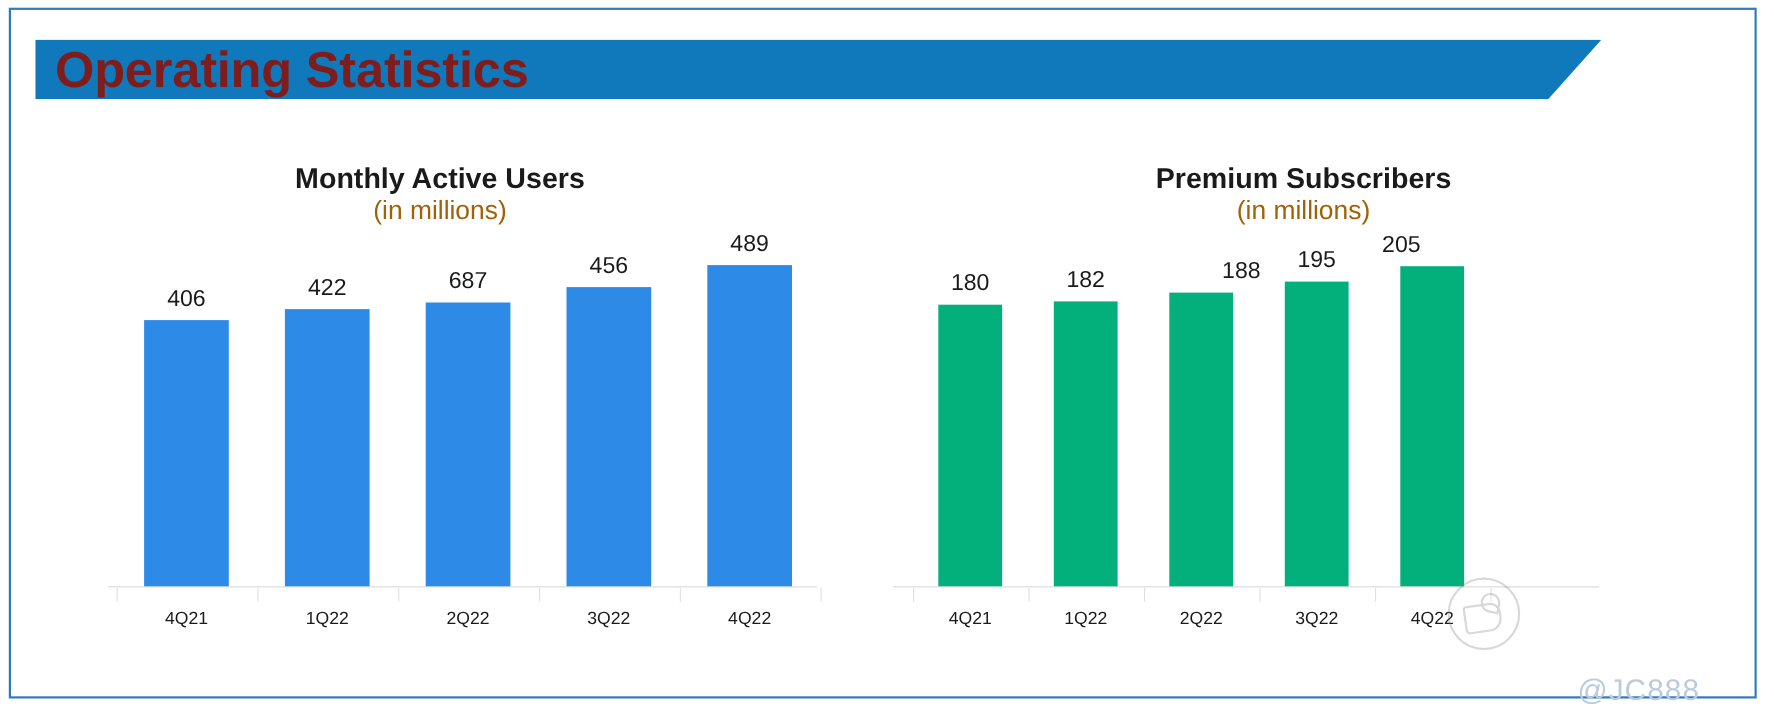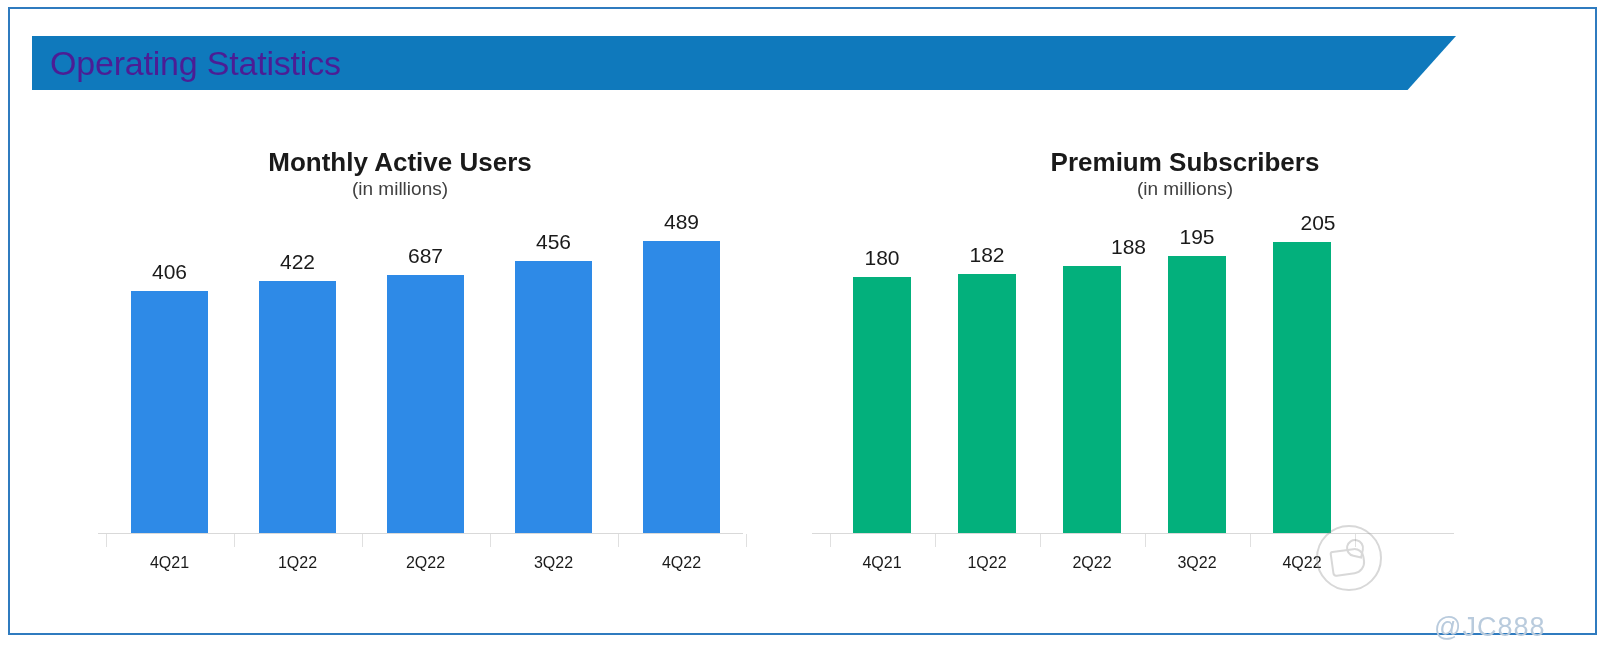--- a/index.html
+++ b/index.html
@@ -30,23 +30,23 @@
   }
   #title-banner .banner-shape{
     position:absolute;inset:0;
     background:#0f79bc;
     clip-path:polygon(0 0, 100% 0, 96.6% 100%, 0 100%);
   }
   #title-banner .banner-text{
     position:absolute;
     left:18px;top:50%;
     transform:translateY(-50%);
-    color:#4c1d95;
-    font-size:34px;
-    font-weight:normal;
+    color:#7f1d1d;
+    font-size:46px;
+    font-weight:bold;
     letter-spacing:-0.2px;
     white-space:nowrap;
   }
 
   
   .chart-panel{
     position:absolute;
     top:120px;
     height:480px;
   }
@@ -59,23 +59,23 @@
     text-align:center;
     font-size:26px;
     font-weight:bold;
     color:#1a1a1a;
     white-space:nowrap;
   }
   .chart-subtitle{
     position:absolute;
     top:49px;left:0;right:0;
     text-align:center;
-    font-size:19px;
+    font-size:24px;
     font-weight:normal;
-    color:#404040;
+    color:#a16207;
   }
 
   
   .plot{
     position:absolute;
     left:0;right:0;
     top:95px;
     height:310px;
   }
   .axis-line{
@@ -213,21 +213,21 @@
         <div class="cat-label" style="left: 148px; width: 118px; top: 330px;">1Q22</div>
         <div class="bar bar-green" style="left: 283px; width: 58px; height: 267.339px;"></div>
         <div class="bar-value" style="left: 258px; width: 108px; bottom: 275.339px; text-align: right;">188</div>
         <div class="tick" style="left: 364.5px;"></div>
         <div class="cat-label" style="left: 253px; width: 118px; top: 330px;">2Q22</div>
         <div class="bar bar-green" style="left: 388px; width: 58px; height: 277.294px;"></div>
         <div class="bar-value" style="left: 363px; width: 108px; bottom: 285.294px;">195</div>
         <div class="tick" style="left: 469.5px;"></div>
         <div class="cat-label" style="left: 358px; width: 118px; top: 330px;">3Q22</div>
         <div class="bar bar-green" style="left: 493px; width: 58px; height: 291.514px;"></div>
-        <div class="bar-value" style="left: 484px; width: 108px; bottom: 299.514px; text-align: center;">205</div>
+        <div class="bar-value" style="left: 440px; width: 108px; bottom: 299.514px; text-align: center;">205</div>
         <div class="tick" style="left: 574.5px;"></div>
         <div class="cat-label" style="left: 463px; width: 118px; top: 330px;">4Q22</div>
         <div class="tick" style="left: 49.5px;"></div>
       </div>
   </div>
 
   <div id="watermark-tiger">
     <div class="tiger-logo"></div>
   </div>
 

